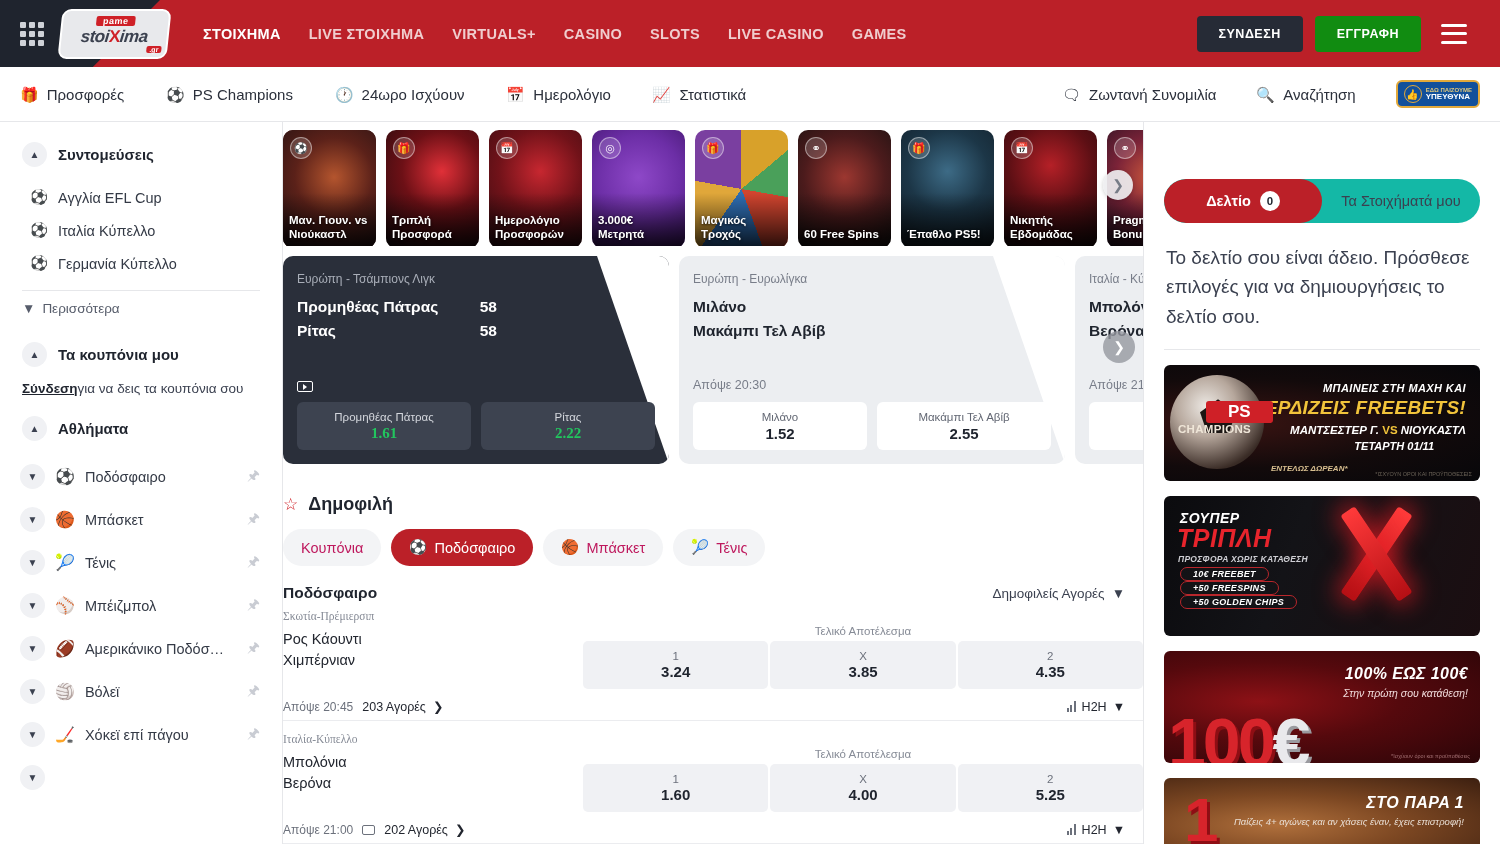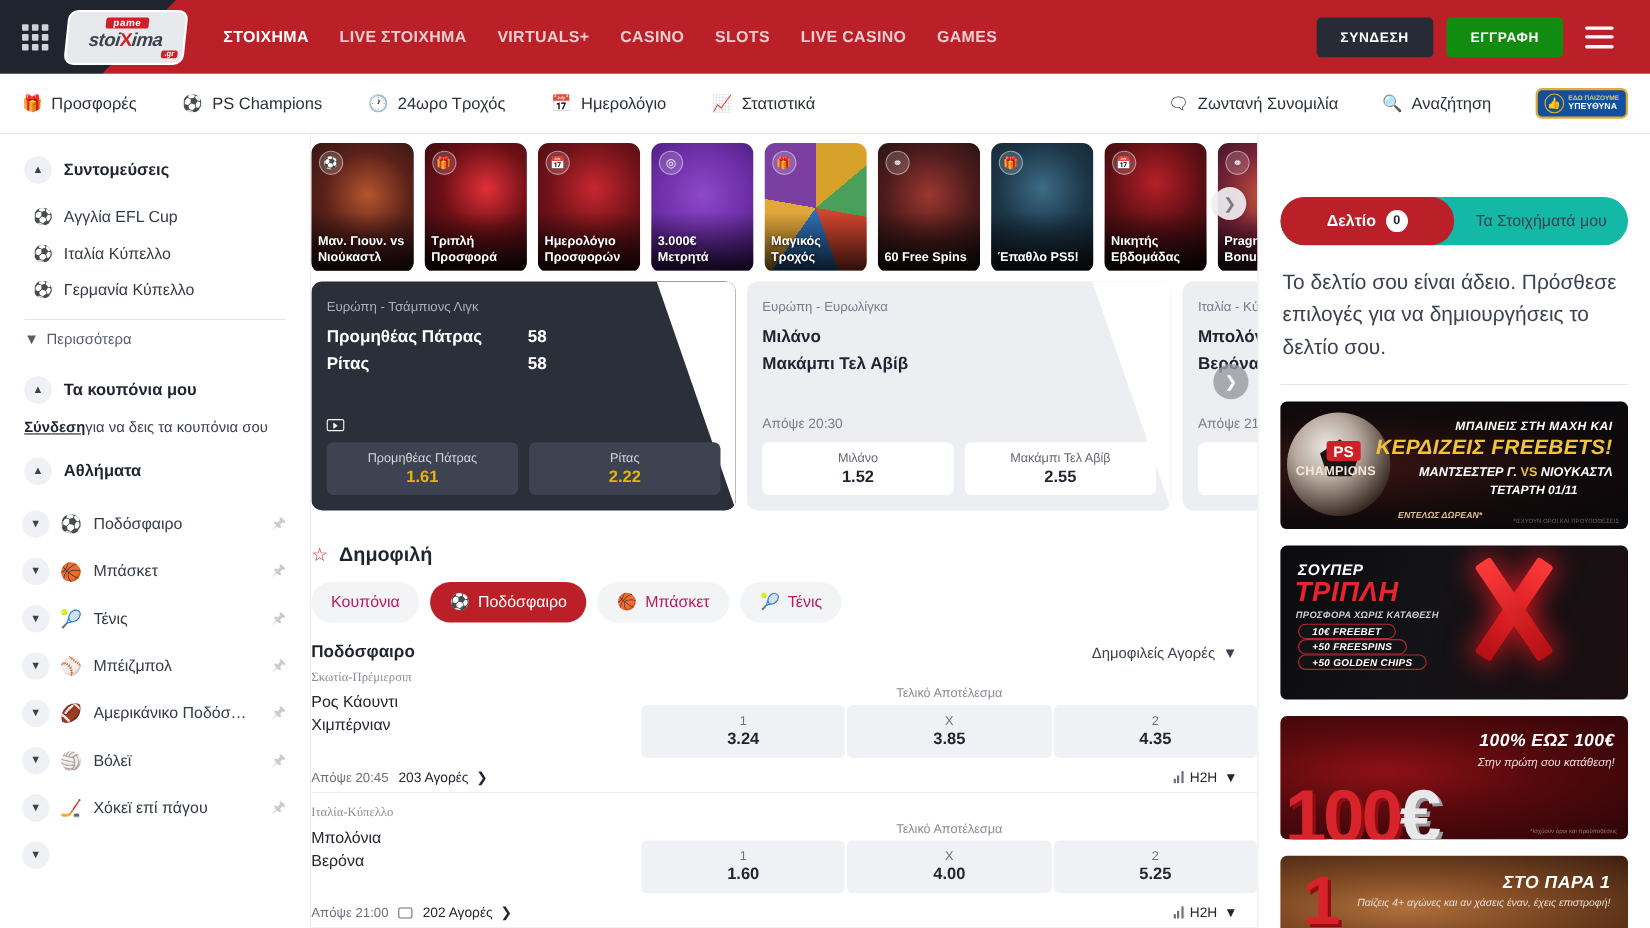--- a/index.html
+++ b/index.html
@@ -220,21 +220,21 @@
     flex: 1; height: 48px; border-radius: 6px;
     display: flex; flex-direction: column; align-items: center; justify-content: center;
     gap: 2px; cursor: pointer;
   }
   .feat-card.dark .odd-box { background: #3d4350; }
   .feat-card.light .odd-box { background: #fff; }
   .odd-name { font-size: 11.5px; }
   .feat-card.dark .odd-name { color: #d4d7dd; }
   .feat-card.light .odd-name { color: #636874; }
   .odd-val { font-size: 15px; font-weight: bold; }
-  .feat-card.dark .odd-val { color: #eab308; }
+  .feat-card.dark .odd-val { color: #22c55e; font-family: Liberation Serif, serif; }
   .feat-card.light .odd-val { color: #1f242e; }
   .feat-arrow {
     position: absolute; left: 820px; top: 85px; z-index: 8;
     width: 32px; height: 32px; border-radius: 50%;
     background: rgba(150,153,160,.80);
     display: flex; align-items: center; justify-content: center;
     color: #fff; font-size: 14px; cursor: pointer;
   }
 
   
@@ -310,22 +310,22 @@
   .bn1 .ball {
     position: absolute; left: 6px; top: 10px; width: 94px; height: 94px; border-radius: 50%;
     background: radial-gradient(circle at 38% 33%, #ece8e3 0%, #b6a79c 35%, #3a2c26 75%, #15100e 100%);
   }
   .bn1 .ball::after {
     content:''; position:absolute; left: 30px; top: 24px; width: 36px; height: 34px;
     background: #1a1513; clip-path: polygon(50% 0, 100% 38%, 80% 100%, 20% 100%, 0 38%);
   }
   .bn1 .pslabel {
     position: absolute; left: 42px; top: 36px; z-index: 4;
-    background: #cf2027; color: #fff; font-weight: bold; font-size: 14px;
-    padding: 1px 6px; border-radius: 3px;
+    background: #cf2027; color: #fff; font-weight: bold; font-size: 17px;
+    padding: 1px 22px; border-radius: 3px;
   }
   .bn1 .champlabel {
     position: absolute; left: 14px; top: 58px; z-index: 4;
     color: #efe6d8; font-weight: bold; font-size: 11.5px; letter-spacing: .3px;
   }
   .bn1 .l1 { right: 14px; top: 17px; color: #fff; font-size: 11px; font-style: italic; font-weight: bold; letter-spacing: .4px; }
   .bn1 .l2 { right: 14px; top: 32px; color: #f2c43b; font-size: 19px; font-style: italic; font-weight: bold; letter-spacing: .3px;}
   .bn1 .l3 { right: 14px; top: 59px; color: #fff; font-size: 11.5px; font-style: italic; font-weight: bold;}
   .bn1 .l3 em { color: #f2c43b; font-style: normal; }
   .bn1 .l4 { right: 46px; top: 75px; color: #fff; font-size: 11px; font-style: italic; font-weight: bold;}
@@ -419,21 +419,21 @@
   <div class="subnav-item">
     <span class="ico">🎁</span>
     <span>Προσφορές</span>
   </div>
   <div class="subnav-item">
     <span class="ico">⚽</span>
     <span>PS Champions</span>
   </div>
   <div class="subnav-item">
     <span class="ico">🕐</span>
-    <span>24ωρο Τροχός</span>
+    <span>24ωρο Ισχύουν</span>
   </div>
   <div class="subnav-item">
     <span class="ico">📅</span>
     <span>Ημερολόγιο</span>
   </div>
   <div class="subnav-item">
     <span class="ico">📈</span>
     <span>Στατιστικά</span>
   </div>
   <div class="subnav-right">

